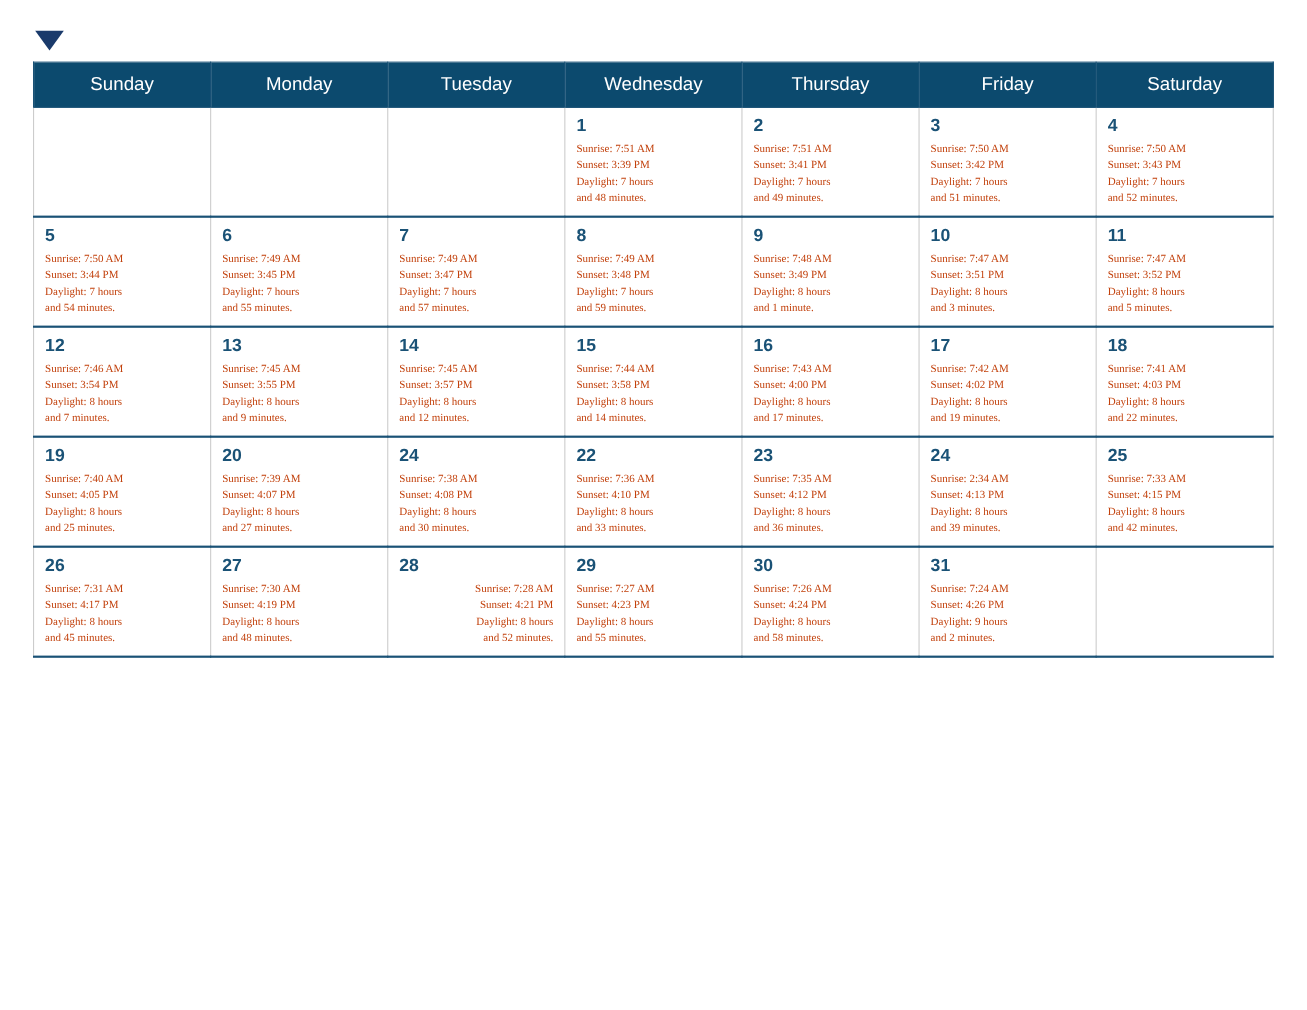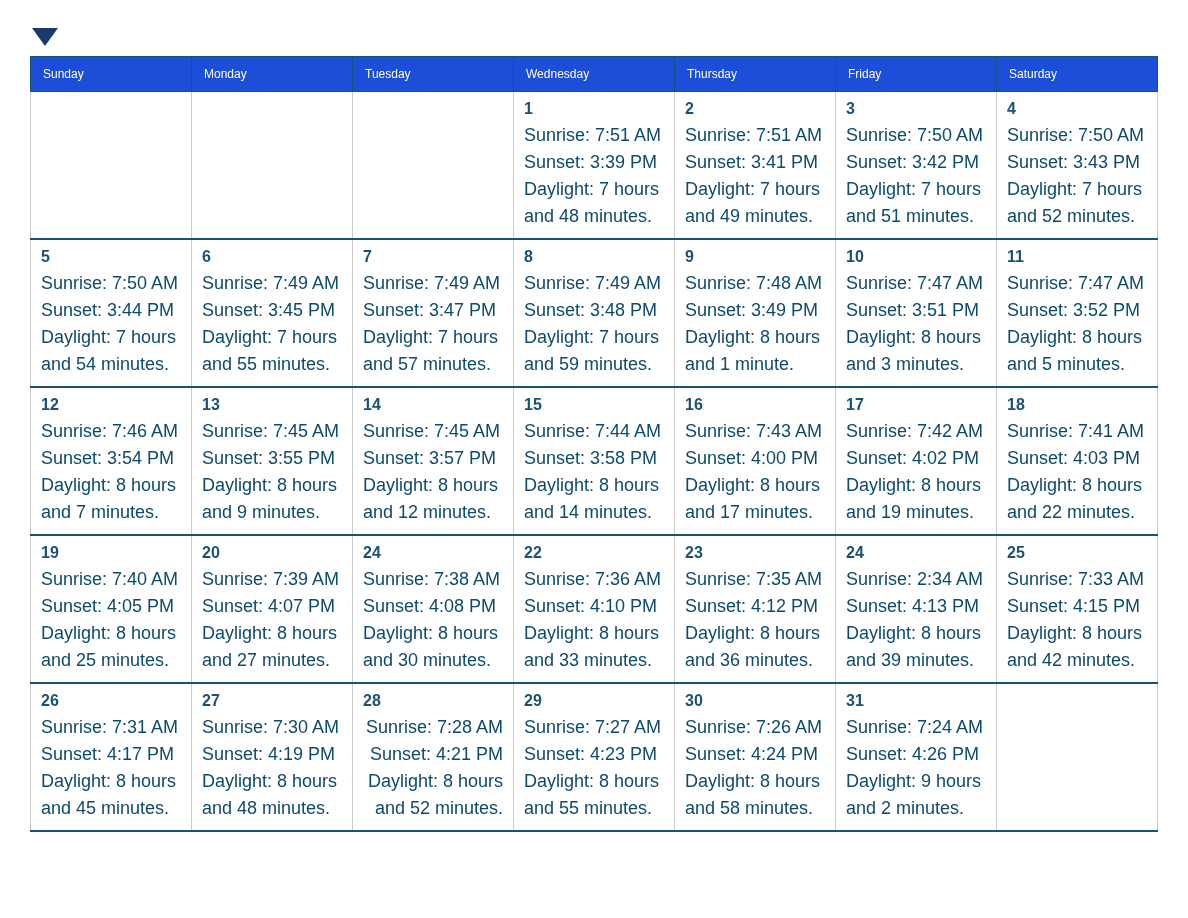--- a/index.html
+++ b/index.html
@@ -43,48 +43,49 @@
       font-size: 20px;
       color: #333;
       margin-top: 4px;
     }
     .calendar-table {
       width: 100%;
       border-collapse: collapse;
       margin-top: 10px;
     }
     .calendar-table thead tr th {
-      background-color: #1d4ed8;
+      background-color: #0c4a6e;
       color: #fff;
-      text-align: left;
+      text-align: center;
       padding: 10px 12px;
-      font-size: 12px;
+      font-size: 17px;
       font-weight: normal;
       border: 1px solid #1a5276;
     }
     .calendar-table tbody tr td {
       vertical-align: top;
       padding: 8px 10px;
       border: 1px solid #ccc;
       width: 14.28%;
       min-height: 100px;
       font-size: 13px;
       color: #333;
     }
     .day-number {
       font-size: 16px;
       color: #1a5276;
       font-weight: bold;
       display: block;
       margin-bottom: 4px;
     }
     .day-info {
-      font-size: 18px;
-      color: #0c4a6e;
+      font-size: 10px;
+      color: #c2410c;
       line-height: 1.5;
+      font-family: Liberation Serif, serif;
     }
     tbody tr {
       border-bottom: 2px solid #1a5276;
     }
     .empty-cell {
       background: #fff;
     }
   </style>
 </head>
 <body>

